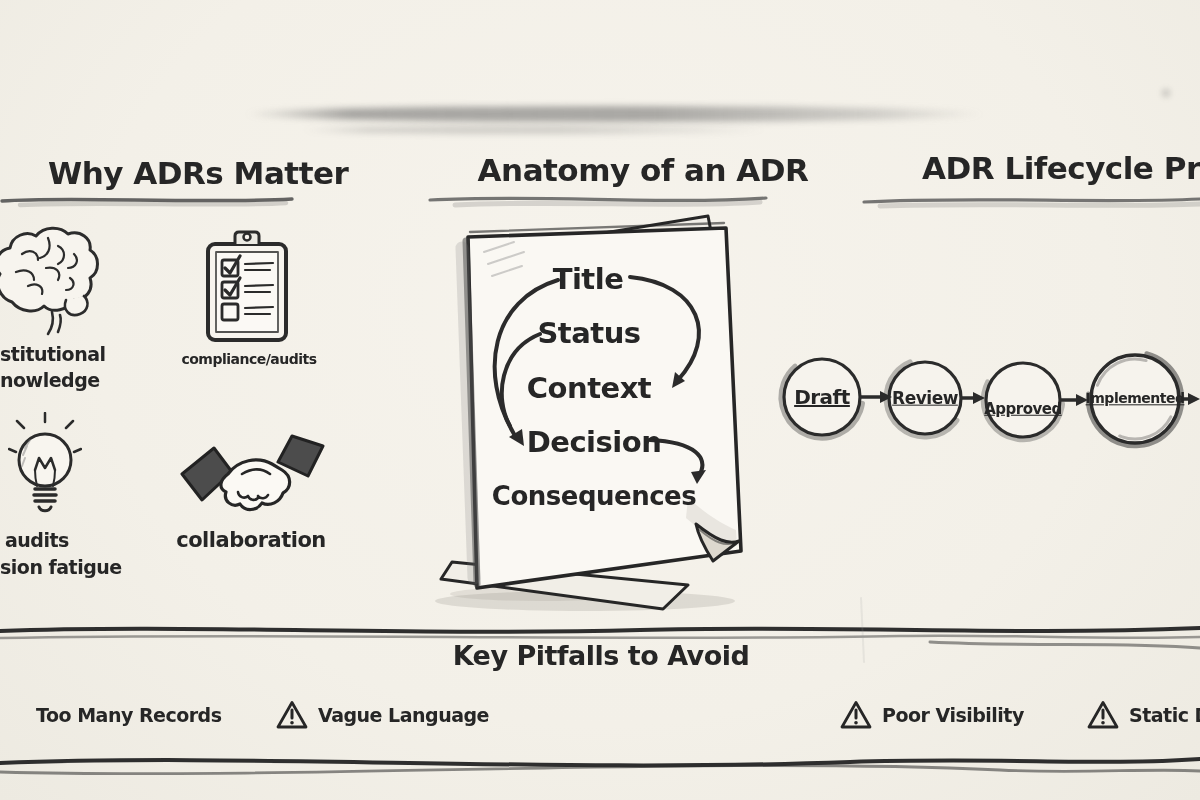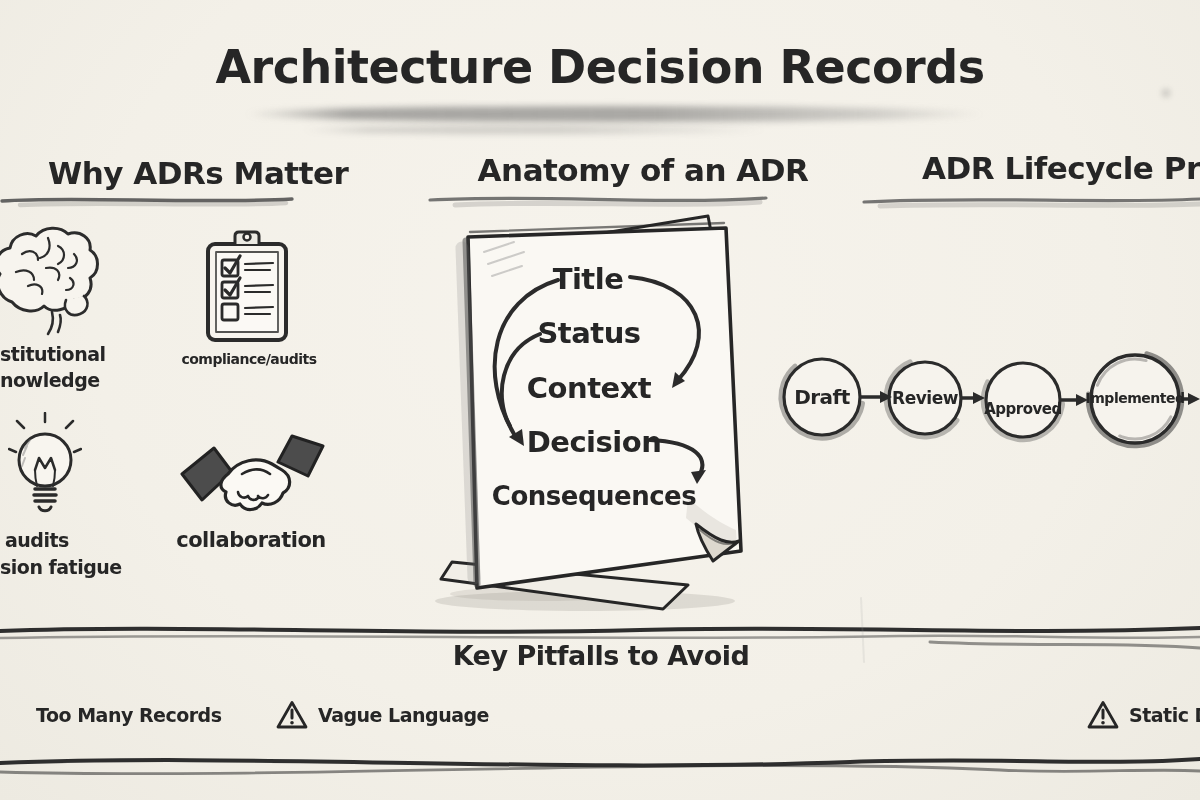--- a/index.html
+++ b/index.html
@@ -5,21 +5,21 @@
   html,body{margin:0;padding:0;background:#ddd;}
   .page{
     position:relative;width:1200px;height:800px;overflow:hidden;
     background:radial-gradient(ellipse at 50% 38%, #f6f3ec 0%, #f3f0e8 60%, #edeae1 100%);
     font-family:"DejaVu Sans","Liberation Sans",sans-serif;
     color:#262626;
   }
   .abs{position:absolute;}
   .ht{position:absolute;font-weight:bold;color:#262626;white-space:nowrap;letter-spacing:-0.5px;line-height:1.1;}
   .ctr{transform:translateX(-50%);}
-  .ctrxy{transform:translate(-50%,-50%);}
+  .ctrxy{transform:translate(-50%,-50%);text-decoration:underline;}
   .main-title{font-size:46px;margin:0;}
   .col-heading{font-size:31px;margin-left:46px;}
   .smudge{
     position:absolute;border-radius:50%;filter:blur(3px);
     background:linear-gradient(90deg,rgba(120,120,120,0) 0%,rgba(105,105,105,.55) 14%,rgba(95,95,95,.5) 55%,rgba(125,125,125,.3) 85%,rgba(130,130,130,0) 100%);
   }
   .dot-smudge{position:absolute;border-radius:50%;filter:blur(2px);background:radial-gradient(circle,rgba(90,90,90,.5),rgba(90,90,90,0) 70%);}
   .pitfall-item{position:absolute;display:flex;align-items:center;gap:10px;height:34px;margin-left:34px;}
   .pitfall-label{font-weight:bold;font-size:19px;white-space:nowrap;letter-spacing:-0.5px;}
   svg{display:block;}
@@ -95,21 +95,20 @@
       <path d="M930,642 C1030,647 1120,642 1200,648" stroke-width="3" opacity="0.5"></path>
     </g>
     <g stroke="#2e2e2e">
       <path d="M0,763 C250,753 550,773 850,762 C1000,757 1100,766 1200,759" stroke-width="4"></path>
       <path d="M0,772 C300,780 700,756 1000,770 C1080,774 1150,768 1200,771" stroke-width="2.8" opacity="0.55"></path>
     </g>
 
     <path d="M861,598 L864,662" stroke="#999999" stroke-width="2" opacity="0.15"></path>
   </svg>
 
-  <h1 class="ht main-title ctr" style="left:600px;top:42px;">Architecture Decision Records</h1>
   <div class="smudge" style="left:245px;top:106px;width:740px;height:16px;"></div>
   <div class="smudge" style="left:300px;top:126px;width:470px;height:8px;opacity:.5;"></div>
   <div class="dot-smudge" style="left:1158px;top:86px;width:16px;height:14px;opacity:.5;"></div>
 
   <div class="ht col-heading" style="left:2px;top:156px;">Why ADRs Matter</div>
 
   <svg class="abs" style="left:-8px;top:224px;" width="114" height="112" viewBox="0 0 114 112" fill="none" stroke="#2c2c2c" stroke-linecap="round" stroke-linejoin="round">
     <path d="M20,78 C8,74 2,60 8,50 C0,40 6,26 18,24 C20,12 34,6 44,12 C52,2 68,2 76,10 C88,6 100,14 98,26 C108,32 108,48 98,54 C102,66 94,76 82,76 C76,86 60,90 52,82 C44,90 28,88 20,78 Z" fill="#f7f4ee" stroke-width="3"></path>
     <path d="M30,30 C38,24 46,28 46,36 M56,14 C60,24 56,32 48,34 M66,22 C74,26 74,36 66,40 M82,30 C88,36 84,44 76,44 M24,48 C34,44 42,48 42,56 M54,44 C64,42 70,48 66,56 M78,54 C84,58 82,66 74,66 M36,62 C44,58 52,62 50,70" stroke-width="2.2"></path>
     <path d="M74,76 C70,86 78,94 88,90 C96,87 98,78 92,72" fill="#f7f4ee" stroke-width="2.6"></path>
@@ -181,20 +180,28 @@
   <div class="pitfall-item" style="left:242px;top:698px;">
     <svg width="32" height="30" viewBox="0 0 32 30" fill="none" stroke="#262626" stroke-linecap="round" stroke-linejoin="round">
       <path d="M16,2.5 L30,27 L2,27 Z" stroke-width="2.8"></path>
         <line x1="16" y1="10" x2="16" y2="18" stroke-width="3"></line>
         <circle cx="16" cy="22.8" r="1.8" fill="#262626" stroke="none"></circle>
     </svg>
     <span class="pitfall-label">Vague Language</span>
   </div>
 
 
+  <div class="pitfall-item" style="left:806px;top:698px;">
+    <svg width="32" height="30" viewBox="0 0 32 30" fill="none" stroke="#262626" stroke-linecap="round" stroke-linejoin="round">
+      <path d="M16,2.5 L30,27 L2,27 Z" stroke-width="2.8"></path>
+        <line x1="16" y1="10" x2="16" y2="18" stroke-width="3"></line>
+        <circle cx="16" cy="22.8" r="1.8" fill="#262626" stroke="none"></circle>
+    </svg>
+    <span class="pitfall-label">Poor Visibility</span>
+  </div>
 
   <div class="pitfall-item" style="left:1053px;top:698px;">
     <svg width="32" height="30" viewBox="0 0 32 30" fill="none" stroke="#262626" stroke-linecap="round" stroke-linejoin="round">
       <path d="M16,2.5 L30,27 L2,27 Z" stroke-width="2.8"></path>
         <line x1="16" y1="10" x2="16" y2="18" stroke-width="3"></line>
         <circle cx="16" cy="22.8" r="1.8" fill="#262626" stroke="none"></circle>
     </svg>
     <span class="pitfall-label">Static Doc</span>
   </div>
 

